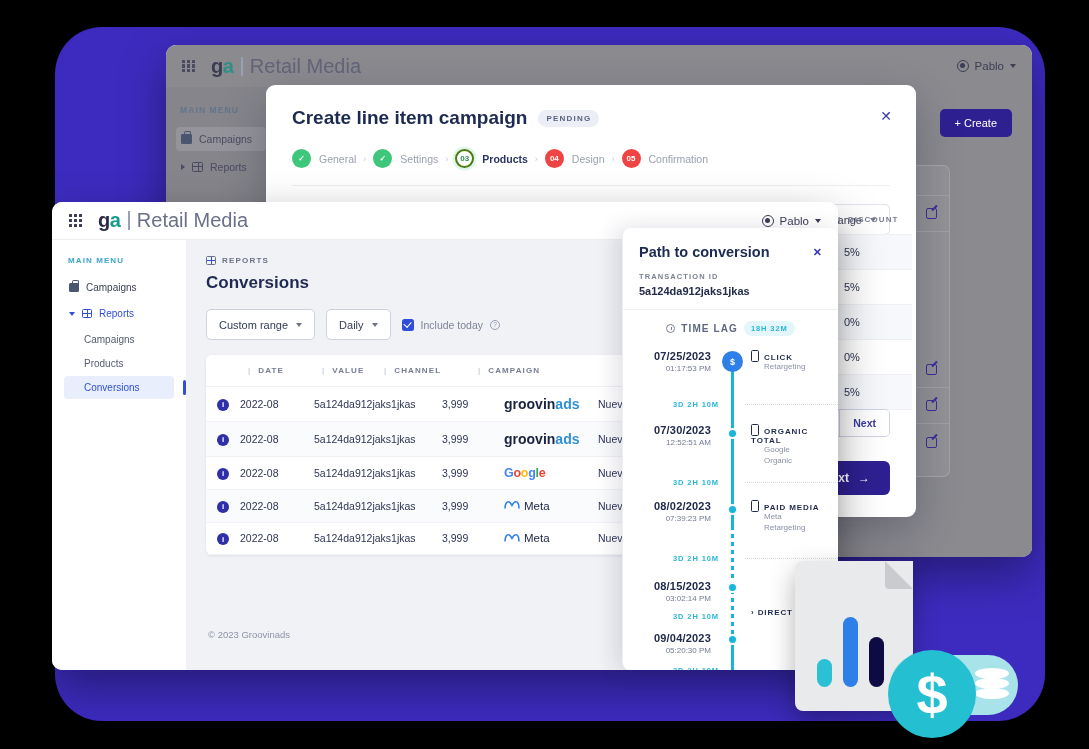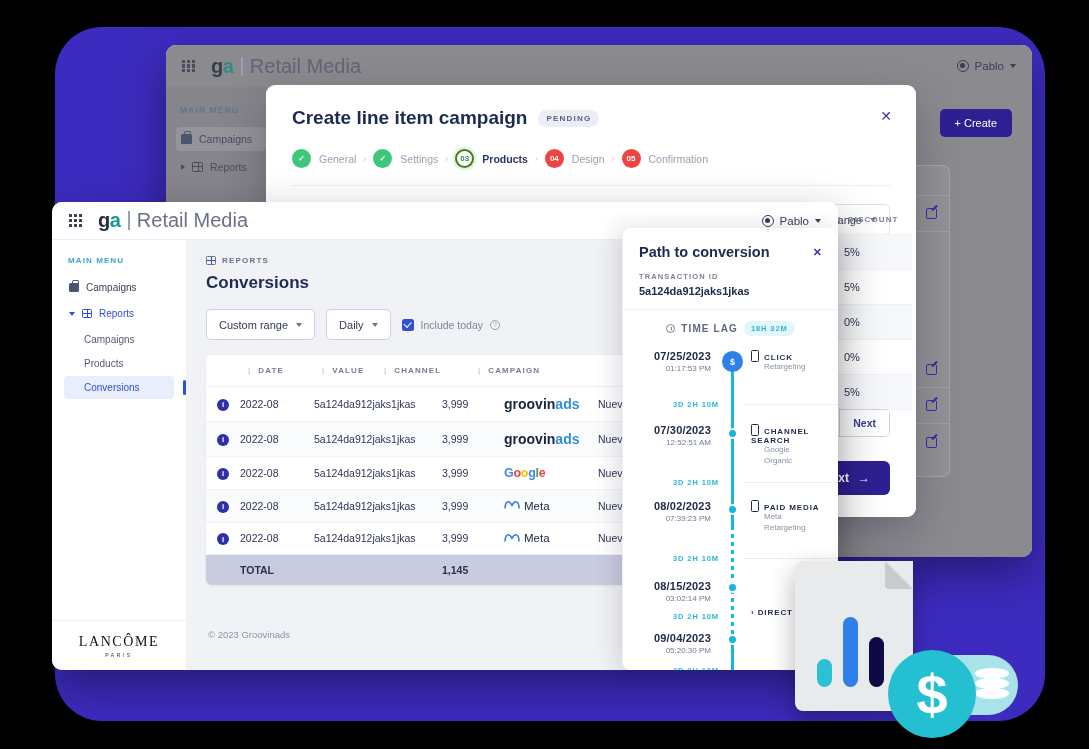--- a/index.html
+++ b/index.html
@@ -456,26 +456,20 @@
         </div>
         <div class="fs-item" style="color:#2f4fd8;">
           <span class="chevdn"></span>
           <span class="tbl2"></span>
           <span>Reports</span>
         </div>
         <div class="fs-sub">Campaigns</div>
         <div class="fs-sub">Products</div>
         <div class="fs-sub sel">Conversions</div>
 
-        <div class="brand-foot">
-          <div class="lanc">
-            <div class="n">LANCÔME</div>
-            <div class="p">PARIS</div>
-          </div>
-        </div>
       </div>
 
       <div class="wf-main">
         <div style="padding:16px 20px 0 20px;width:612px;">
           <div class="crumb">
             <span class="tbl2" style="border-color:#6c7388;"></span>
             <span>REPORTS</span>
           </div>
           <div class="page-h">Conversions</div>
 
@@ -556,28 +550,20 @@
                   <span class="meta">
                     <svg width="16" height="11" viewBox="0 0 16 11">
                       <path d="M1 8.5C1 4 2.6 1.8 4.3 1.8c1.6 0 2.6 1.6 3.7 3.6 1.1-2 2.1-3.6 3.7-3.6 1.7 0 3.3 2.2 3.3 6.7" fill="none" stroke="#2f7fe8" stroke-width="1.6"></path>
                     </svg>
                     <span>Meta</span>
                   </span>
                 </div>
               <div class="c5">Nuevo lanzamiento</div>
             </div>
 
-            <div class="total">
-              <div class="c0"></div>
-              <div class="c1">TOTAL</div>
-              <div class="c2"></div>
-              <div class="c3">1,145</div>
-              <div class="c4"></div>
-              <div class="c5"></div>
-            </div>
           </div>
         </div>
         <div class="footer-note">© 2023 Groovinads</div>
       </div>
     </div>
   </div>
 
   <div class="path">
     <div class="path-h">
       <div class="path-t">
@@ -616,21 +602,21 @@
         <span class="gline"></span>
       </div>
 
       <div class="ev" style="top:80px;">
         <div class="when">
           <div class="d">07/30/2023</div>
           <div class="tm">12:52:51 AM</div>
         </div>
         <span class="node" style="top:4px;"></span>
         <div class="what">
-          <div class="w1"><span class="phone"></span><span>CHANNEL SEARCH</span></div>
+          <div class="w1"><span class="phone"></span><span>ORGANIC TOTAL</span></div>
           <div class="sub2" style="padding-left:13px;white-space:pre-line;">Google
 Organic</div>
         </div>
       </div>
       <div class="gap" style="top:134px;">
         <span class="gl">3D 2H 10M</span>
         <span class="gline"></span>
       </div>
 
       <div class="ev" style="top:156px;">

